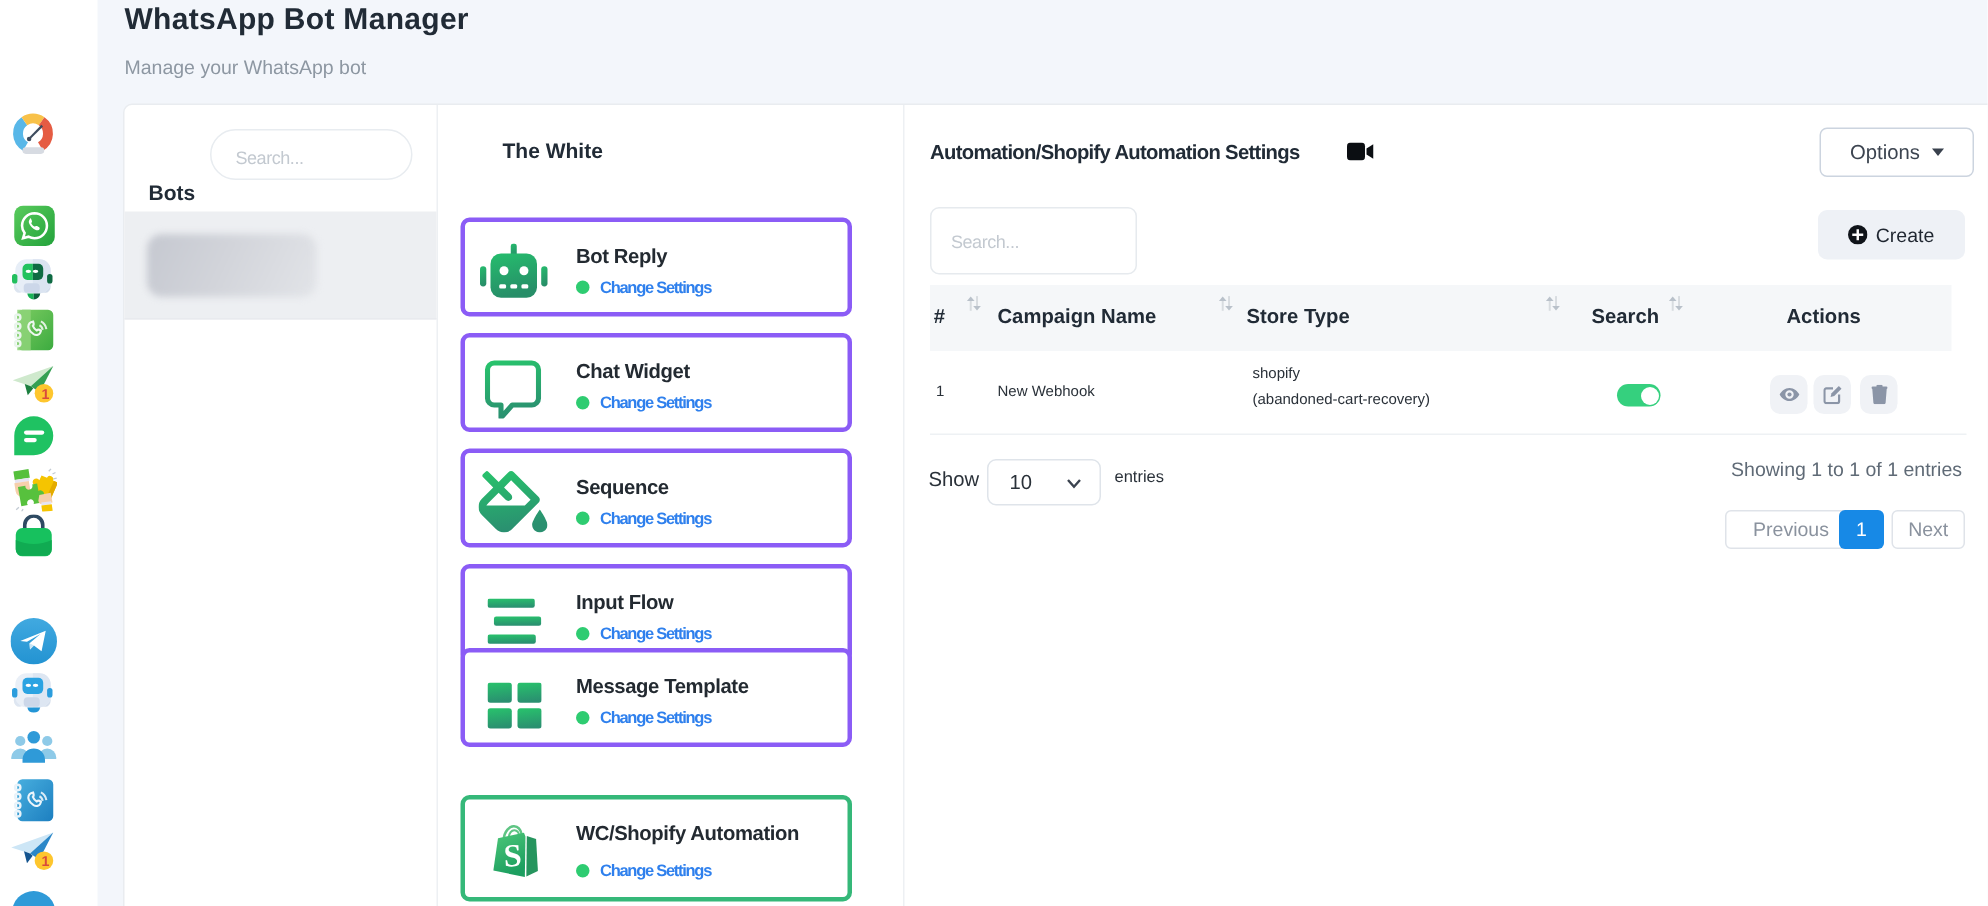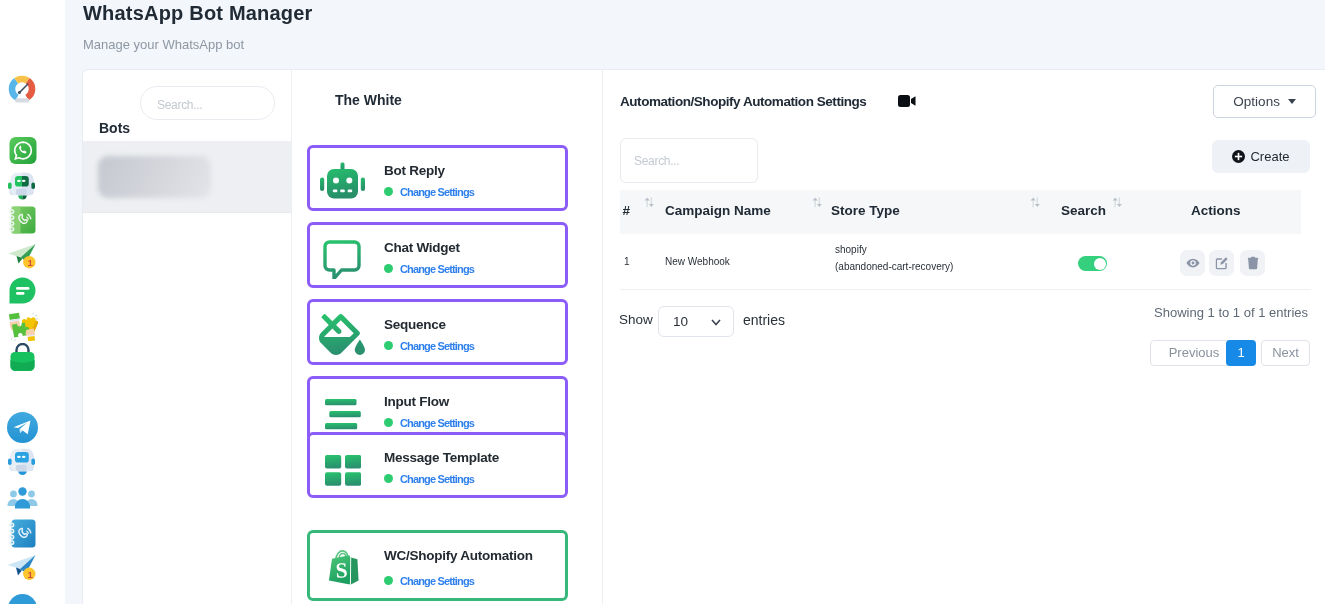--- a/index.html
+++ b/index.html
@@ -44,21 +44,21 @@
 .sorti { position:absolute; top:7px; }
 .td { position:absolute; font-size:10px; color:#2a3139; }
 #row-border { position:absolute; left:17px; top:219px; width:691px; height:1px; background:#eef1f4; }
 #toggle { position:absolute; left:475px; top:186px; width:29px; height:15px; border-radius:8px; background:#35d07e; }
 #toggle .knob { position:absolute; right:1.5px; top:1.5px; width:12px; height:12px; background:#fff; border-radius:50%; }
 .abtn { position:absolute; top:180px; width:25px; height:26px; background:#f0f2f6; border-radius:7px; }
 .abtn svg { position:absolute; left:50%; top:50%; transform:translate(-50%,-50%); }
 #show-lbl { position:absolute; left:16px; top:242px; font-size:13.5px; color:#2a3139; }
 #show-sel { position:absolute; left:55px; top:236px; width:76px; height:31px; border:1px solid #dfe4ea; border-radius:6px; background:#fff; font-size:13.5px; color:#2a3139; }
 #show-sel span.val { position:absolute; left:14px; top:7px; }
-#entries-lbl { position:absolute; left:140px; top:242px; font-size:14px; color:#2a3139; }
+#entries-lbl { position:absolute; left:140px; top:242px; font-size:11px; color:#2a3139; }
 #showing { position:absolute; right:23px; top:235px; font-size:13px; color:#5f6a76; }
 .pg { position:absolute; top:270px; height:26px; border:1px solid #dfe3e9; border-radius:4px; background:#fff; font-size:13px; color:#8a929e; text-align:center; line-height:24px; }
 #pg-prev { left:547px; width:88px; }
 #pg-one { left:623px; width:30px; background:#1789e6; border-color:#1789e6; color:#fff; line-height:26px; border:none; }
 #pg-next { left:658px; width:49px; }
 </style>
 </head>
 <body>
 
 <div id="sidebar">

